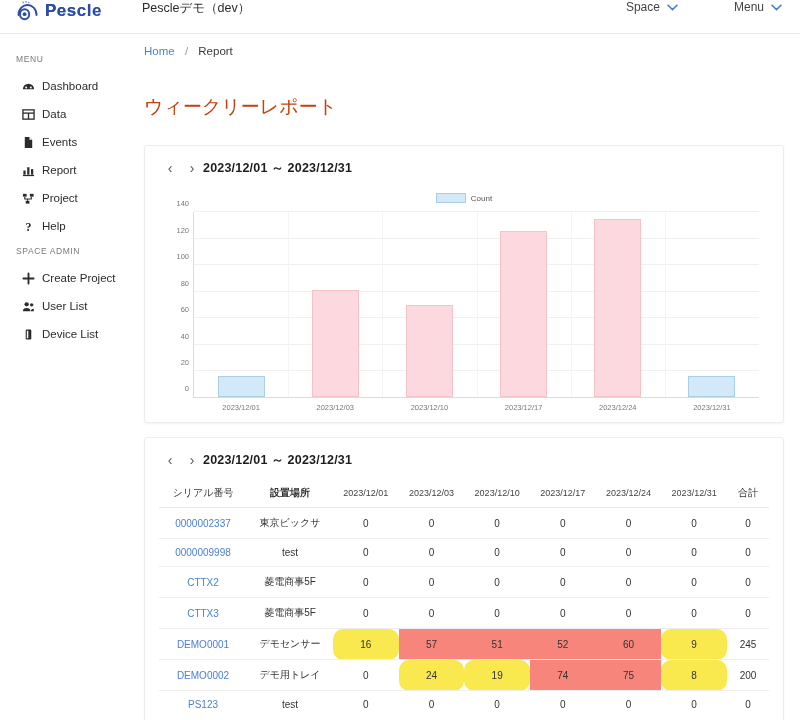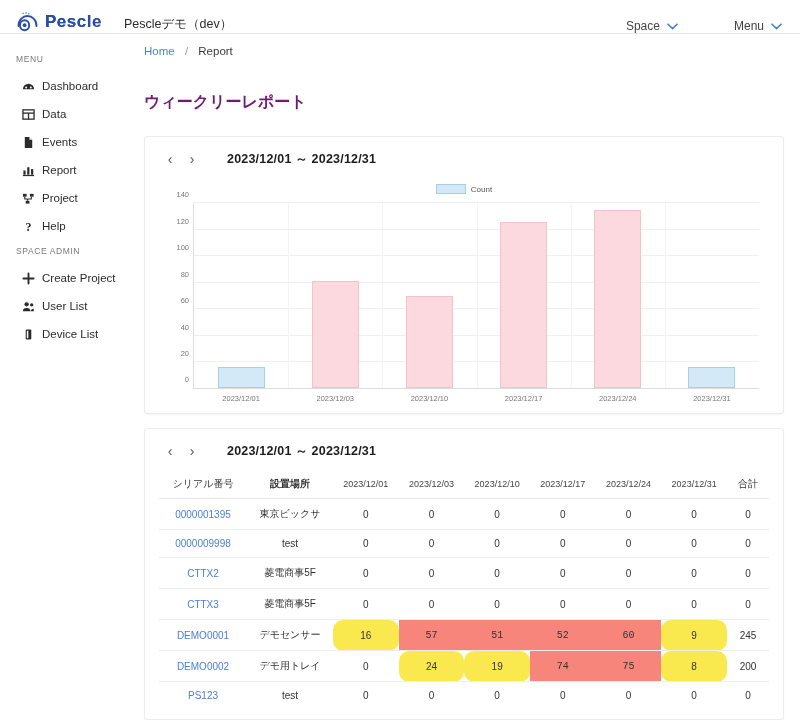--- a/index.html
+++ b/index.html
@@ -9,25 +9,26 @@
     background: #ffffff;
     font-family: "Liberation Sans", "DejaVu Sans", sans-serif;
     color: #222;
     overflow: hidden;
   }
 
   
   #app-header {
     height: 34px;
     display: flex;
-    align-items: flex-end;
+    align-items: flex-start;
     border-bottom: 1px solid #e8e8e8;
     background: #fff;
     padding: 0 14px 0 16px;
     position: relative;
+    gap: 18px;
   }
   .logo-wrap { display: flex; align-items: center; gap: 5px; }
   .logo-mark { width: 24px; height: 22px; position: relative; display:block; }
   .logo-text {
     font-size: 17px; font-weight: bold;
     letter-spacing: .5px;
     background: linear-gradient(90deg,#2b4da8 0%, #3f63bd 45%, #9bb3e0 100%);
     -webkit-background-clip: text; background-clip: text;
     color: #2b4da8;
   }
@@ -104,24 +105,24 @@
     font-size: 11.5px;
     padding: 5px 12px 6px;
     color: #4a4a4a;
     cursor: pointer;
     border-bottom: 2px solid transparent;
     margin-bottom: -1px;
   }
   .tab.active { color: #4a7fd4; border-bottom-color: #4a7fd4; }
 
   #page-title {
-    font-size: 16px;
-    font-weight: bold;
+    font-size: 19px;
+    font-weight: normal;
     padding: 15px 0 13px 6px;
-    color: #701a75;
+    color: #c2410c;
   }
 
   
   .card {
     background: #fff;
     border: 1px solid #ececec;
     border-radius: 3px;
     box-shadow: 0 1px 2px rgba(0,0,0,.05);
     margin-left: 6px;
   }
@@ -131,21 +132,21 @@
     padding: 12px 0 6px 14px;
   }
   .nav-arrow {
     width: 22px; height: 20px;
     display: flex; align-items: center; justify-content: center;
     font-size: 14px; color: #555; cursor: pointer;
     user-select: none;
   }
   .range-label {
     font-size: 12.5px; font-weight: bold; color: #1d1d1d;
-    margin-left: 24px; letter-spacing: .2px;
+    margin-left: 0; letter-spacing: .2px;
   }
 
   
   #chart-card { height: 278px; }
   .legend-row {
     display: flex; justify-content: center;
     align-items: center; gap: 5px;
     height: 16px;
     margin-top: 6px;
   }
@@ -217,21 +218,21 @@
   thead th.th-total  { width: 42px; font-size: 10px; }
   tbody td {
     text-align: center;
     padding: 8px 2px;
     border-bottom: 1px solid #eee;
     color: #333;
   }
   tbody td.serial { color: #4a7fd4; cursor: pointer; font-size: 10px; }
   tbody td.place { color: #333; font-size: 10px; }
   tbody td.cell-yellow { background: #fae94e; border-radius: 10px; }
-  tbody td.cell-red    { background: #f8857c; font-family: Liberation Mono, monospace; }
+  tbody td.cell-red    { background: #f8857c; }
   tbody tr:last-child td { border-bottom: none; }
   .table-wrap { padding: 0 14px 10px; }
 </style>
 </head>
 <body>
 
 <div id="app-header">
   <div class="logo-wrap">
     <span class="logo-mark">
       <svg width="24" height="22" viewBox="0 0 24 22">
@@ -448,21 +449,21 @@
                 <th class="th-date">2023/12/03</th>
                 <th class="th-date">2023/12/10</th>
                 <th class="th-date">2023/12/17</th>
                 <th class="th-date">2023/12/24</th>
                 <th class="th-date">2023/12/31</th>
                 <th class="th-total">合計</th>
               </tr>
             </thead>
           <tbody>
               <tr>
-                <td class="serial">0000001395</td>
+                <td class="serial">0000002337</td>
                 <td class="place">東京ビックサ</td>
                 <td>0</td>
                 <td>0</td>
                 <td>0</td>
                 <td>0</td>
                 <td>0</td>
                 <td>0</td>
                 <td>0</td>
               </tr>
               <tr>

